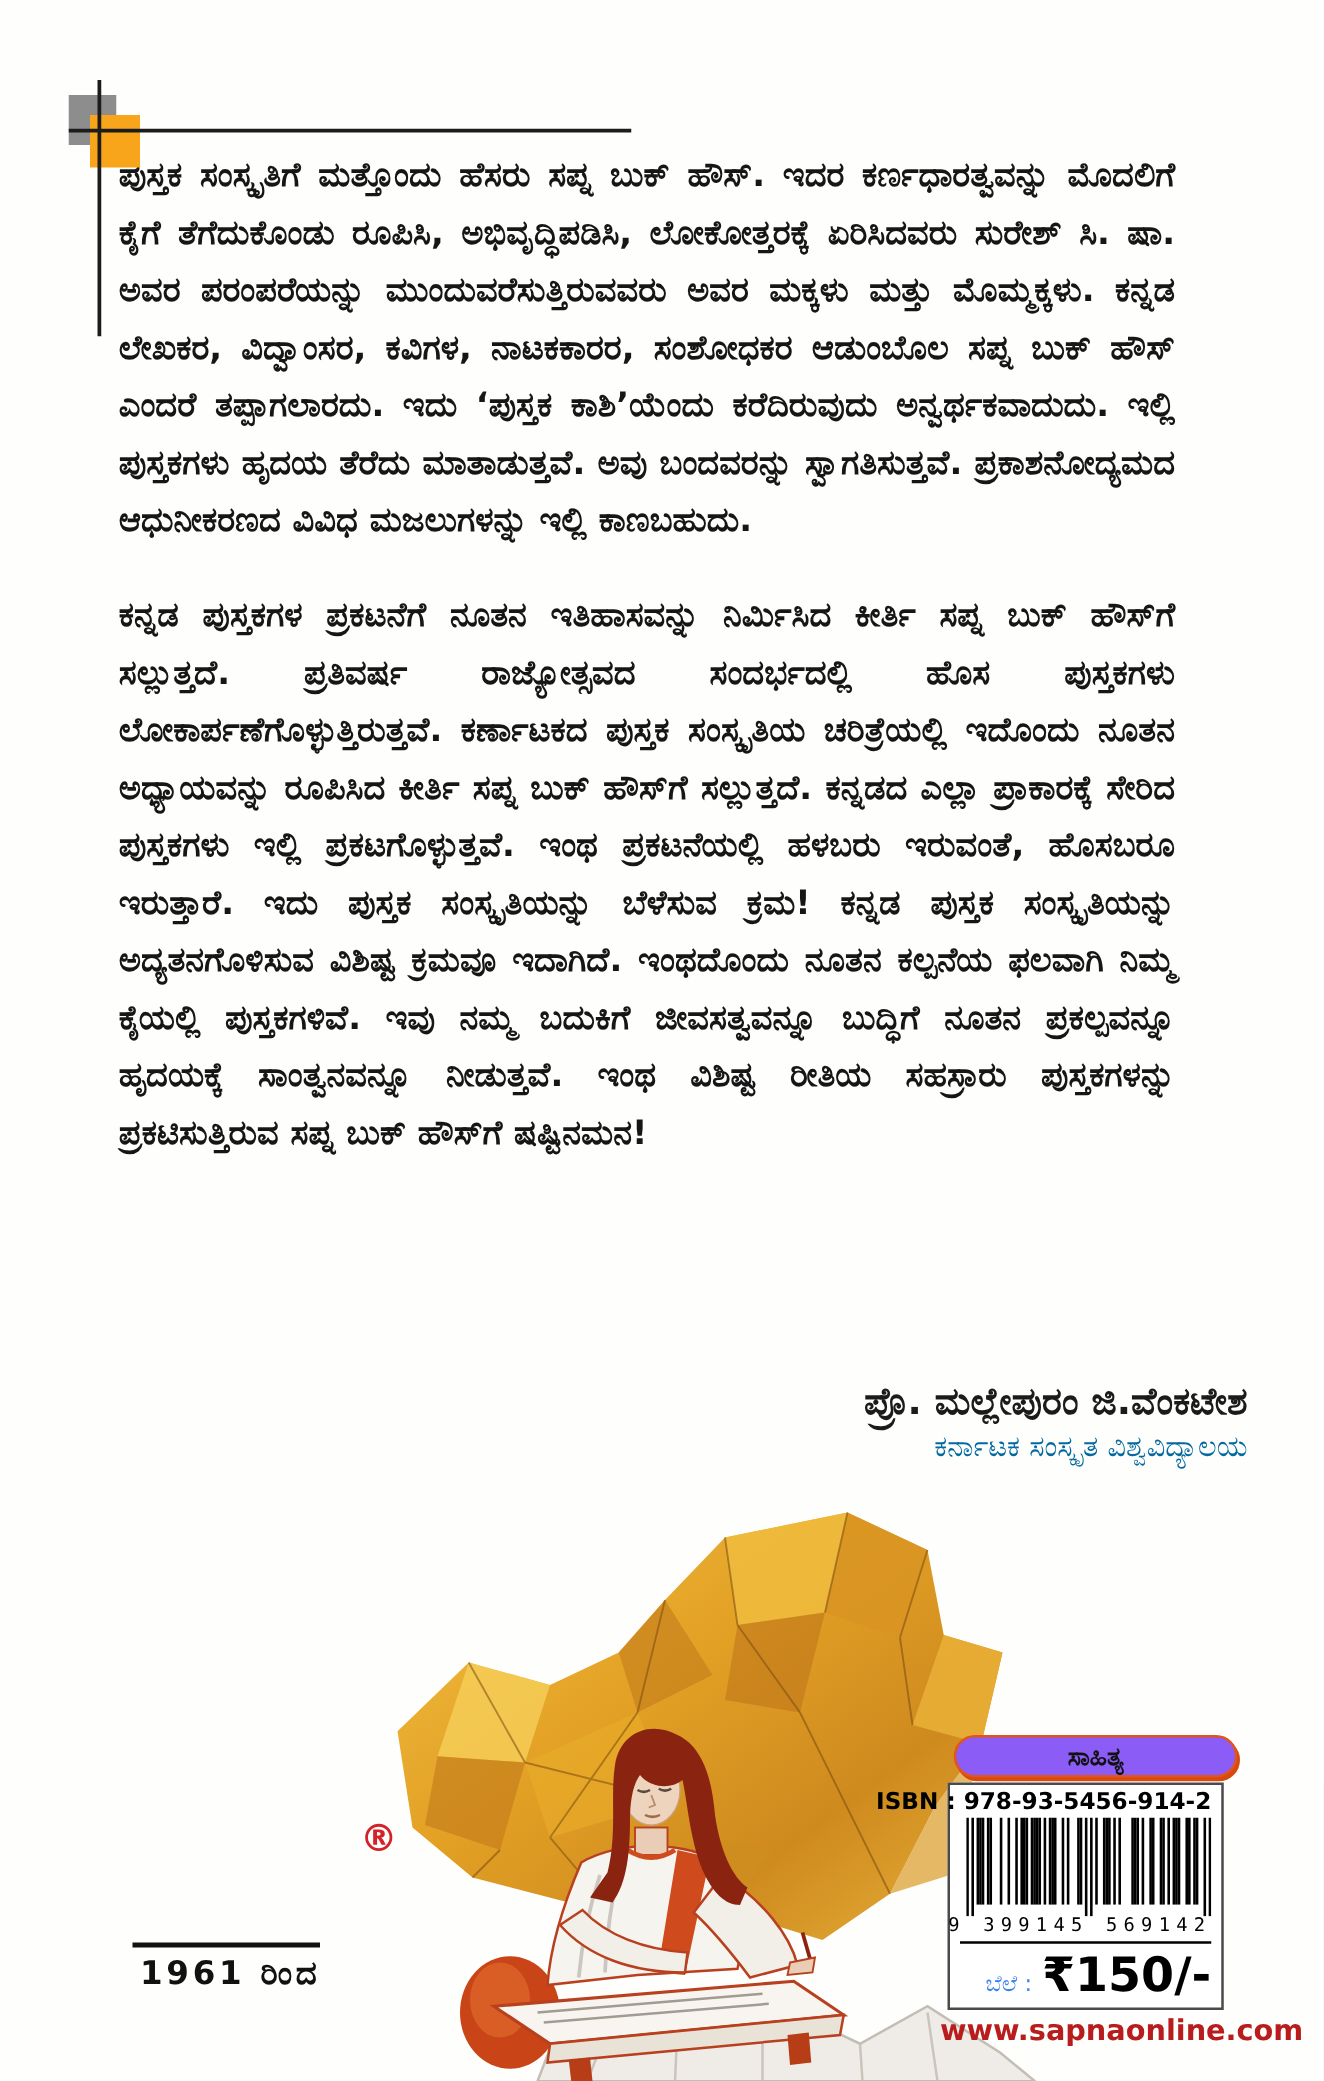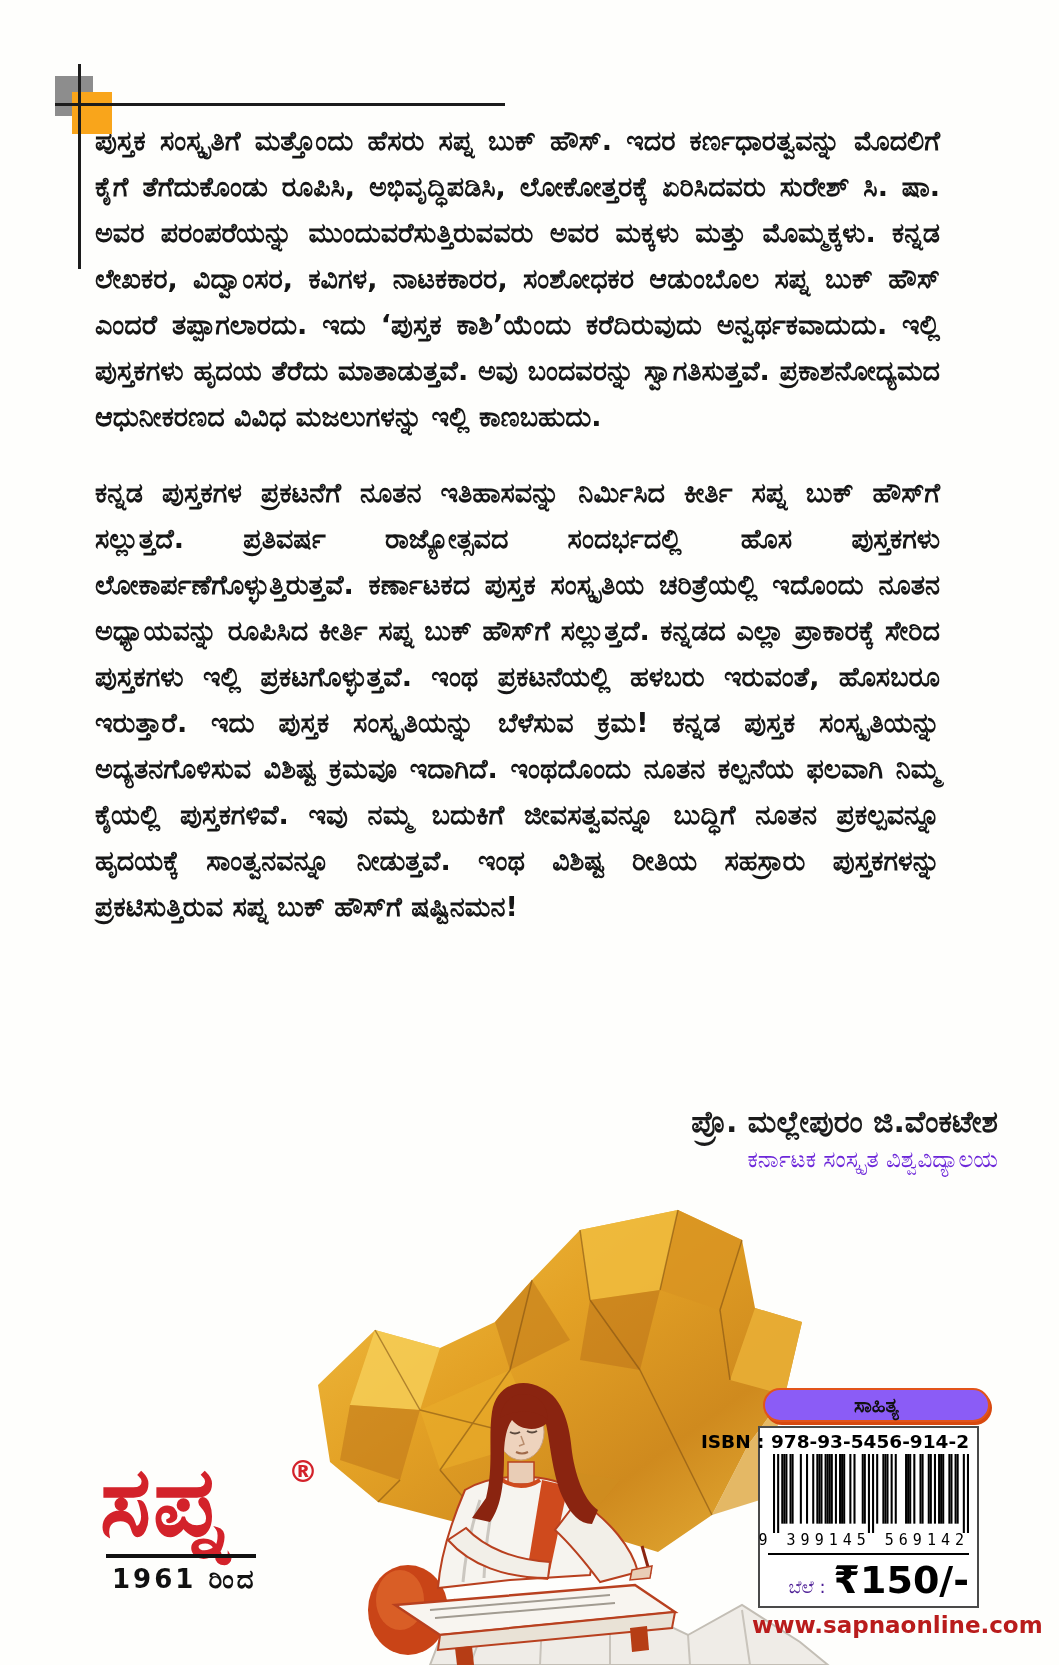--- a/index.html
+++ b/index.html
@@ -26,21 +26,21 @@
     text-align:justify;color:#161616;
   }
   .blurb p{margin:0 0 30px 0;}
 
   .signature{
     position:absolute;right:89px;top:1104px;
     text-align:right;color:#1b1b1b;
   }
   .sig-name{font-size:30px;font-weight:bold;}
   .sig-role{font-size:23px;margin-top:12px;color:#222;}
-  .sig-org{font-size:23px;margin-top:6px;color:#6d28d9;}
+  .sig-org{font-size:23px;margin-top:6px;color:#0369a1;}
 
   
   .illustration{position:absolute;left:280px;top:1180px;width:560px;height:485px;}
 
   
   .logo{position:absolute;left:100px;top:1452px;width:220px;height:200px;}
   .logo-text{font-size:96px;line-height:1.05;font-weight:bold;color:#d3222a;letter-spacing:2px;}
   .logo-reg{position:absolute;left:188px;top:2px;font-size:30px;font-weight:bold;color:#d3222a;}
   .logo-underline{position:absolute;left:6px;top:102px;width:150px;height:4px;background:#111;}
   .logo-since{position:absolute;left:12px;top:112px;font-size:26px;font-weight:bold;color:#111;letter-spacing:3px;}
@@ -63,21 +63,21 @@
     display:flex;flex-direction:column;align-items:flex-end;
   }
   .isbn-line{font-size:18.5px;font-weight:bold;color:#000;white-space:nowrap;letter-spacing:0px;}
   .barcode-svg{display:block;margin-top:2px;}
   .barcode-digits{
     font-family:"DejaVu Sans Mono","Liberation Mono",monospace;
     font-size:15px;color:#000;letter-spacing:5px;margin-top:-2px;white-space:nowrap;
   }
   .price-divider{width:100%;height:2px;background:#000;margin-top:4px;}
   .price-row{display:flex;align-items:baseline;gap:8px;margin-top:3px;}
-  .price-label{font-size:18px;color:#4c1d95;}
+  .price-label{font-size:18px;color:#3b82f6;}
   .price-value{font-size:38px;font-weight:bold;color:#000;}
   .website{
     position:absolute;left:752px;top:1612px;width:233px;
     text-align:center;font-size:23px;font-weight:bold;color:#b91c1c;z-index:3;
   }
 </style>
 </head>
 <body>
 
 <div class="page">
@@ -145,21 +145,20 @@
       <path d="M230,252 q5,3 10,0 M247,251 q5,3 10,0" stroke="#5b4a3e" stroke-width="2" fill="none"></path>
       <path d="M241,256 l3,8 l-5,2" stroke="#b98d6d" stroke-width="1.5" fill="none"></path>
       <path d="M236,272 q6,3 12,0" stroke="#a06a4a" stroke-width="2" fill="none"></path>
       <path d="M236,232 h12" stroke="#cf4a1d" stroke-width="3"></path>
       <path d="M262,208 C240,196 216,206 212,232 C208,258 214,286 206,318 L192,338 L210,342 C222,326 224,300 224,276 C224,262 226,248 232,240 C240,250 256,252 266,244 C270,262 272,292 282,316 C290,334 300,344 312,344 L318,330 C306,322 296,300 292,272 C290,248 284,218 262,208 Z" fill="#8a2410"></path>
       <path d="M220,238 C222,222 232,214 244,214 C258,214 268,226 268,240 C258,230 236,228 220,238 Z" fill="#8a2410"></path>
     </g>
   </svg>
 
   <div class="logo">
-    <div class="logo-text">ಸಪ್ನ</div>
     <div class="logo-reg">®</div>
     <div class="logo-underline"></div>
     <div class="logo-since">1961 ರಿಂದ</div>
   </div>
 
   <div class="badge">ಸಾಹಿತ್ಯ</div>
 
   <div class="isbn-box">
     <div class="isbn-line">ISBN : 978-93-5456-914-2</div>
     <svg id="barcode-bars" class="barcode-svg" width="196" height="86" viewBox="0 0 190 100" preserveAspectRatio="none">

